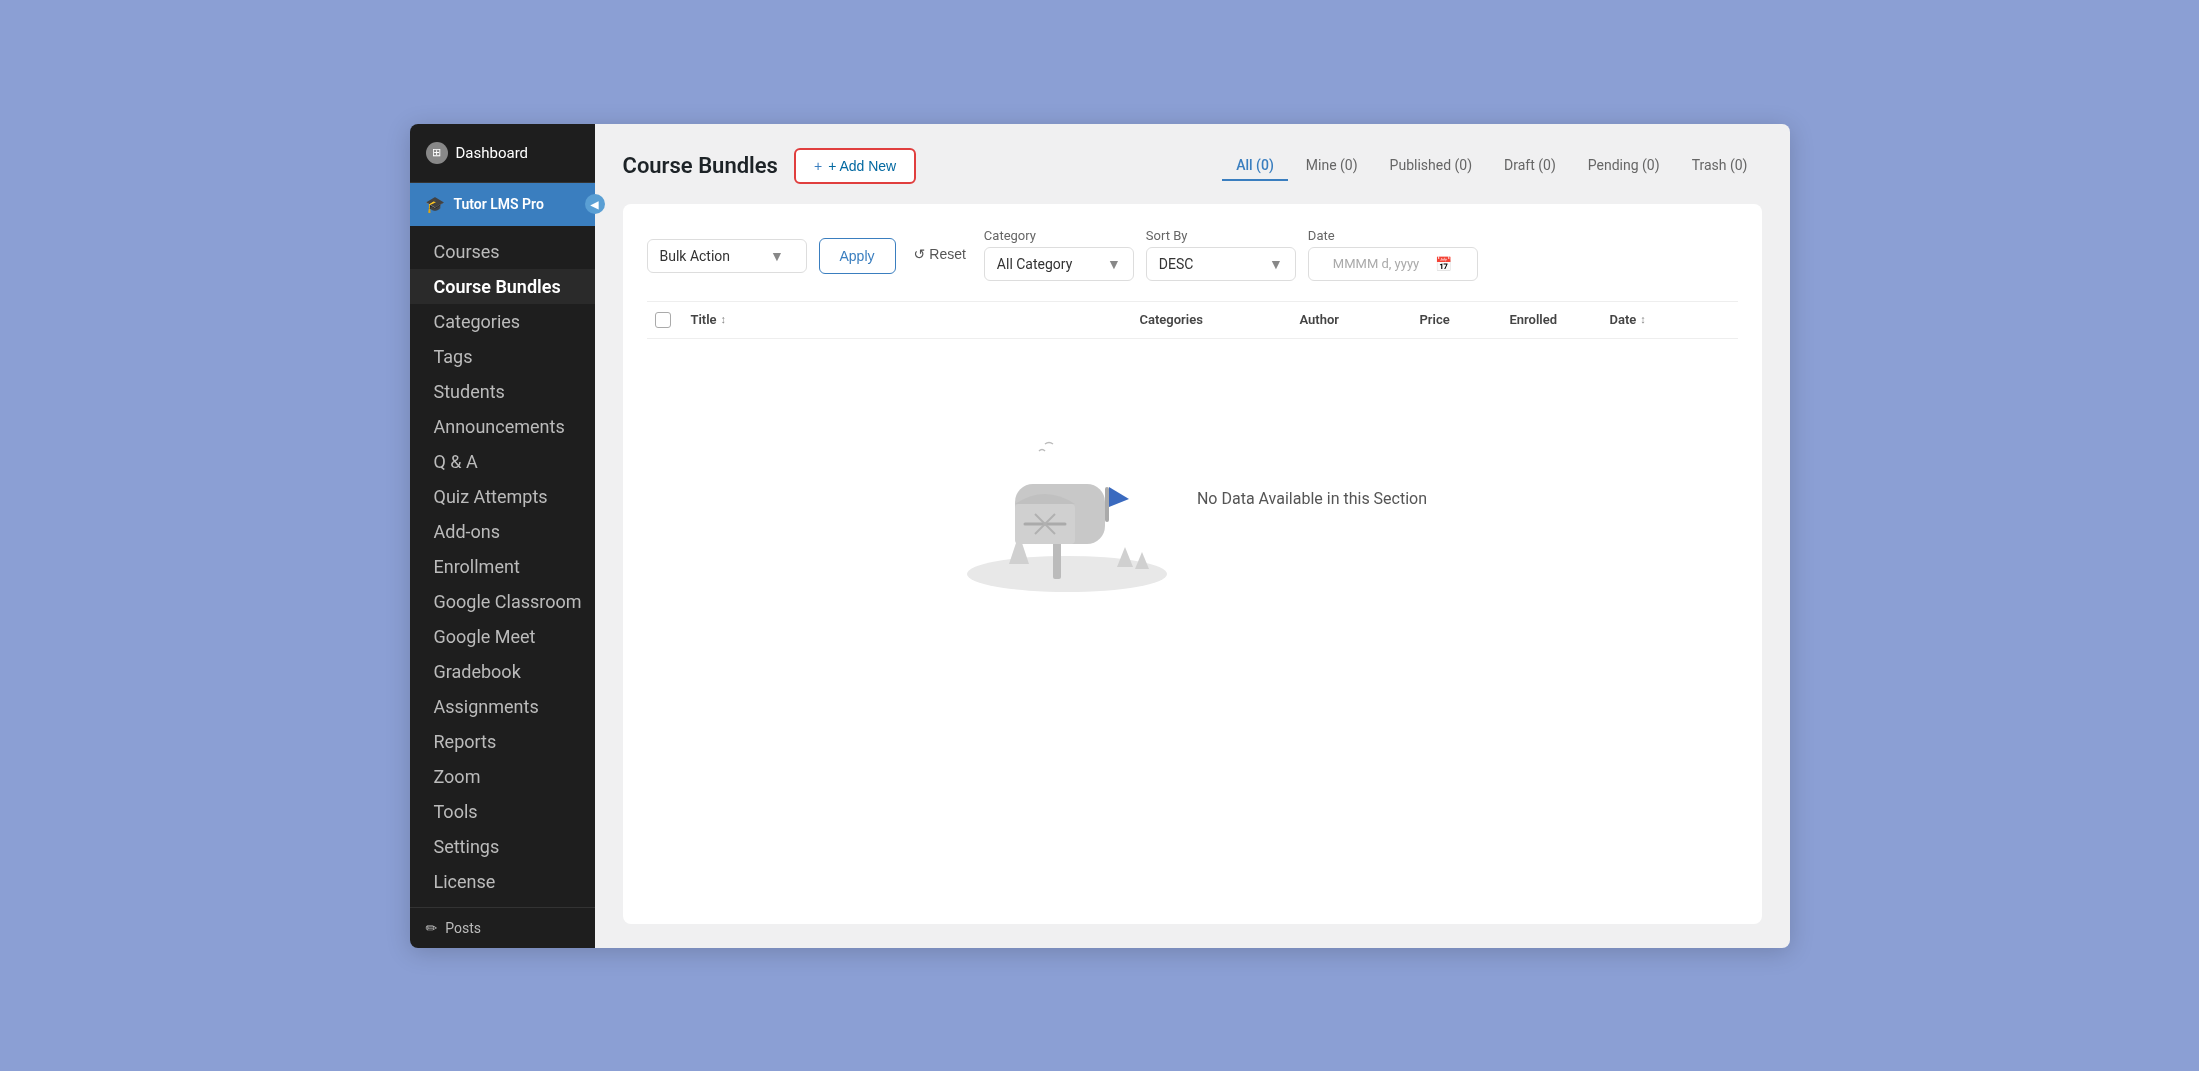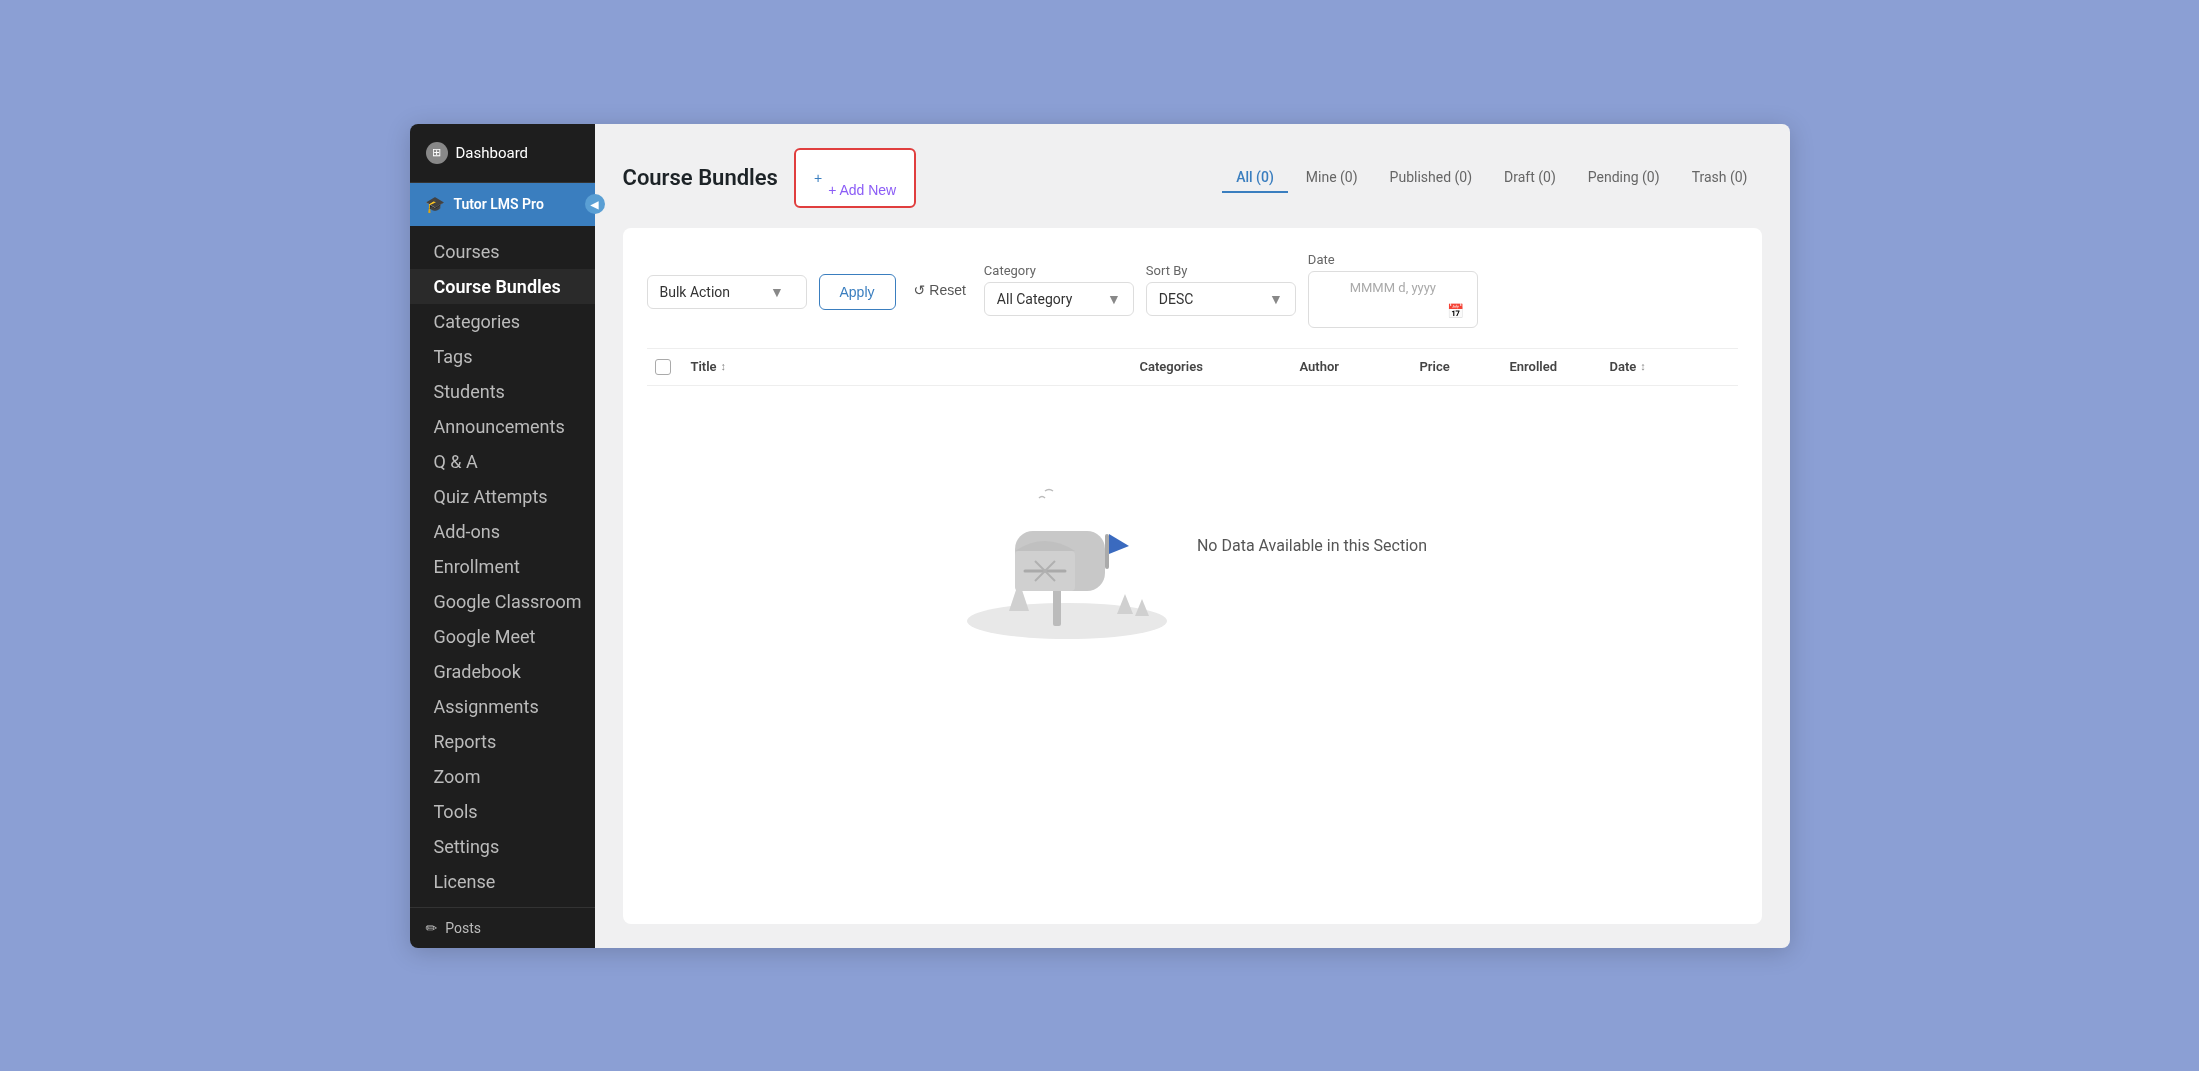--- a/index.html
+++ b/index.html
@@ -214,27 +214,26 @@
       background: #fff;
       cursor: pointer;
       gap: 0;
       min-width: 150px;
     }
     .date-input {
       display: flex;
       align-items: center;
       border: 1px solid #ddd;
       border-radius: 6px;
-      padding: 8px 12px;
+      padding: 8px 24px;
       font-size: 14px;
       color: #aaa;
       background: #fff;
       gap: 8px;
       min-width: 170px;
-      flex-direction: column;
     }
     .search-input {
       display: flex;
       align-items: center;
       border: 1px solid #ddd;
       border-radius: 6px;
       padding: 8px 14px;
       font-size: 14px;
       color: #aaa;
       background: #fff;
@@ -335,21 +334,21 @@
     </div>
   </div>
 
   <div class="main-content">
 
     <div class="header-row">
       <div class="header-left">
         <h1 class="page-title">Course Bundles</h1>
         <button class="add-new-btn">
           <span>+</span>
-          <span style="color:#8b5cf6;margin-top:24px;">+ Add New</span>
+          <span style="color:#0369a1;">+ Add New</span>
         </button>
       </div>
       <div class="tabs-row">
 
       <div class="tab active">All (0)</div>
           <div class="tab">Mine (0)</div>
           <div class="tab">Published (0)</div>
           <div class="tab">Draft (0)</div>
           <div class="tab">Pending (0)</div>
           <div class="tab">Trash (0)</div>

